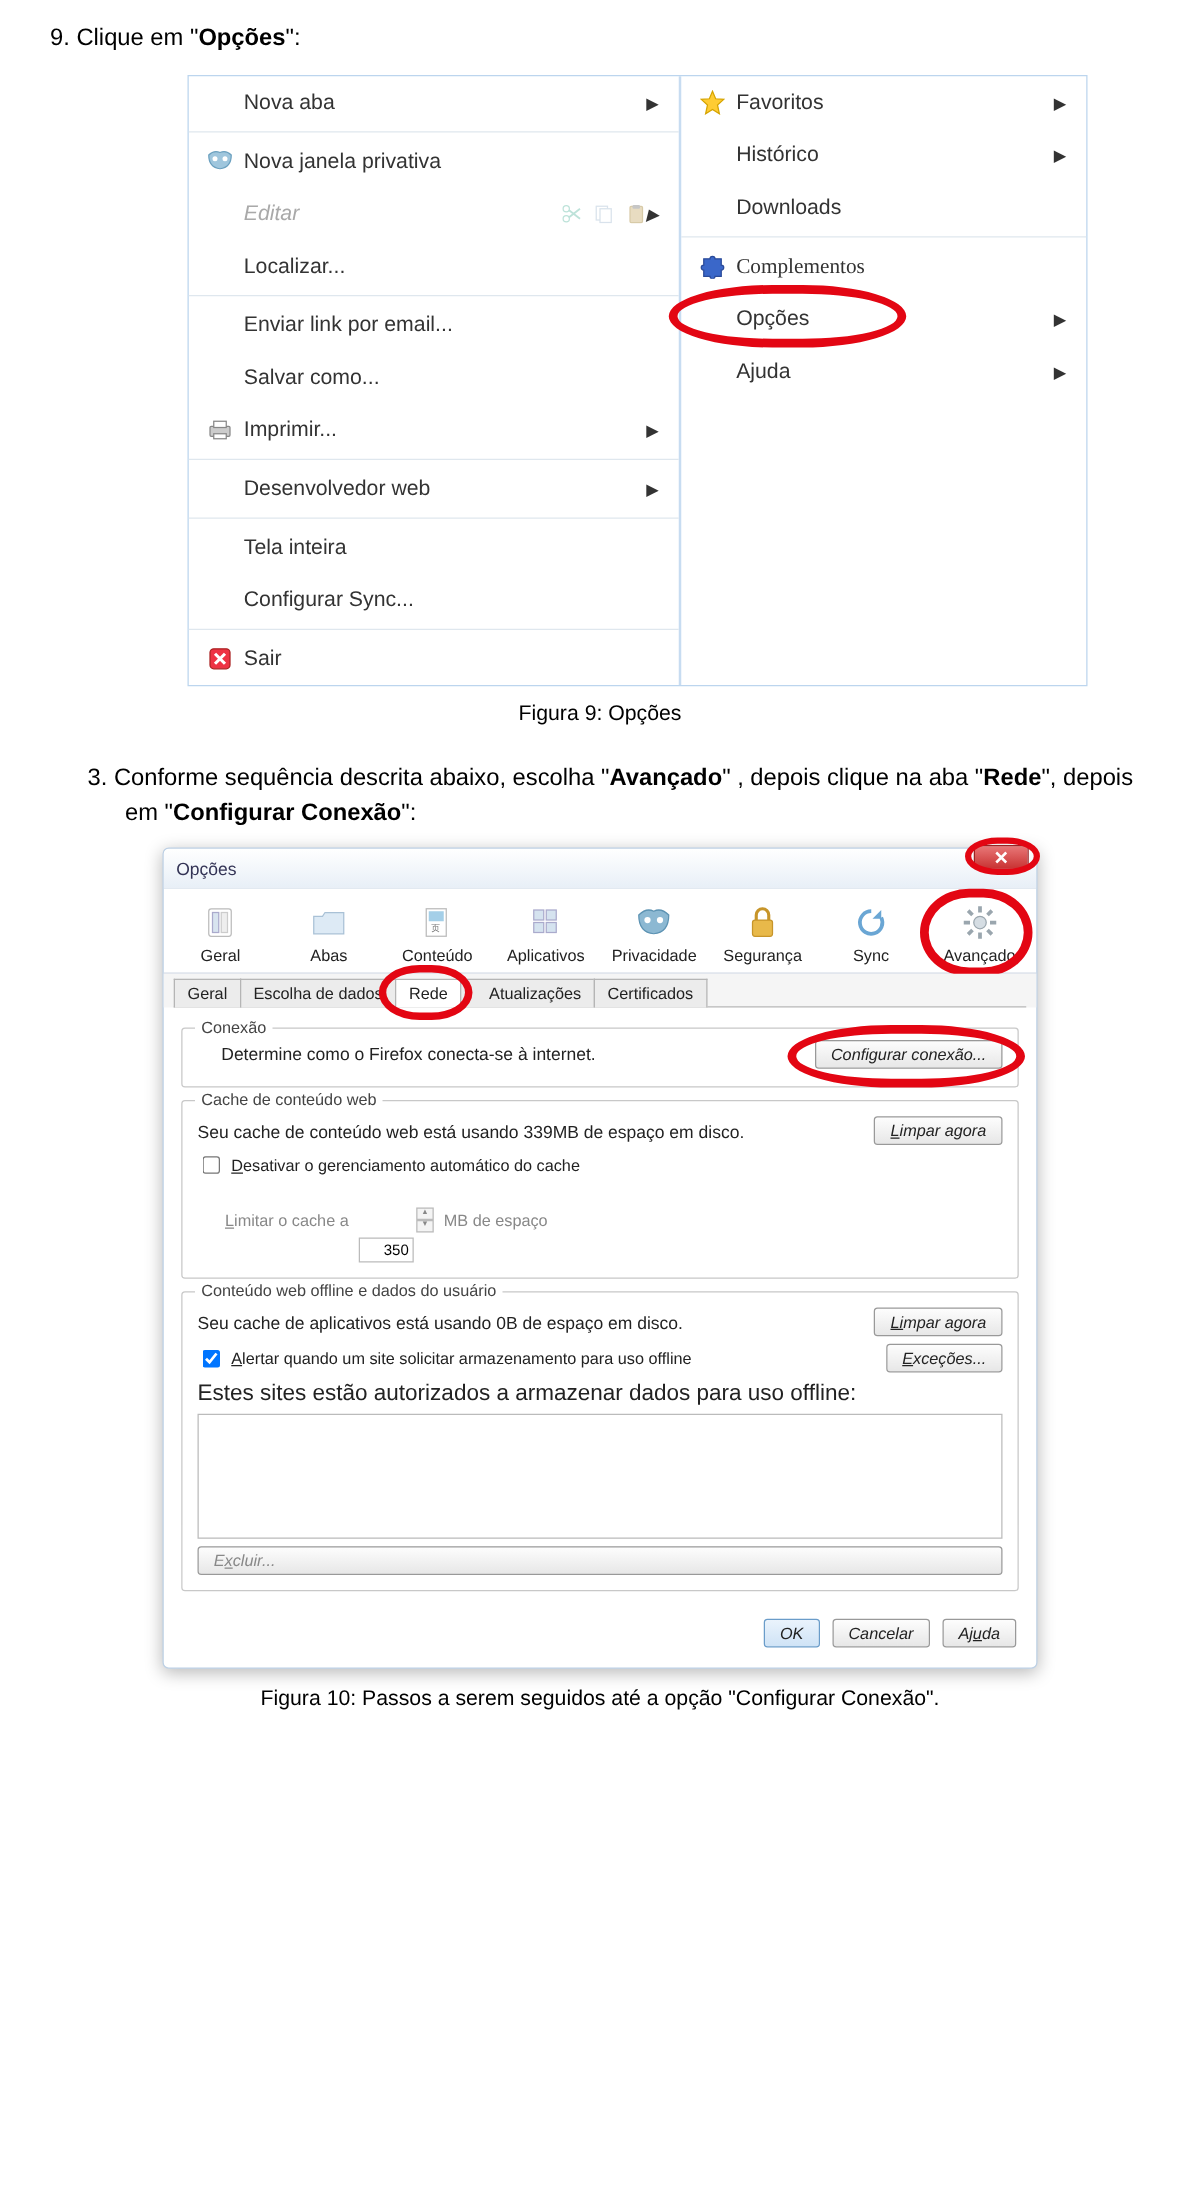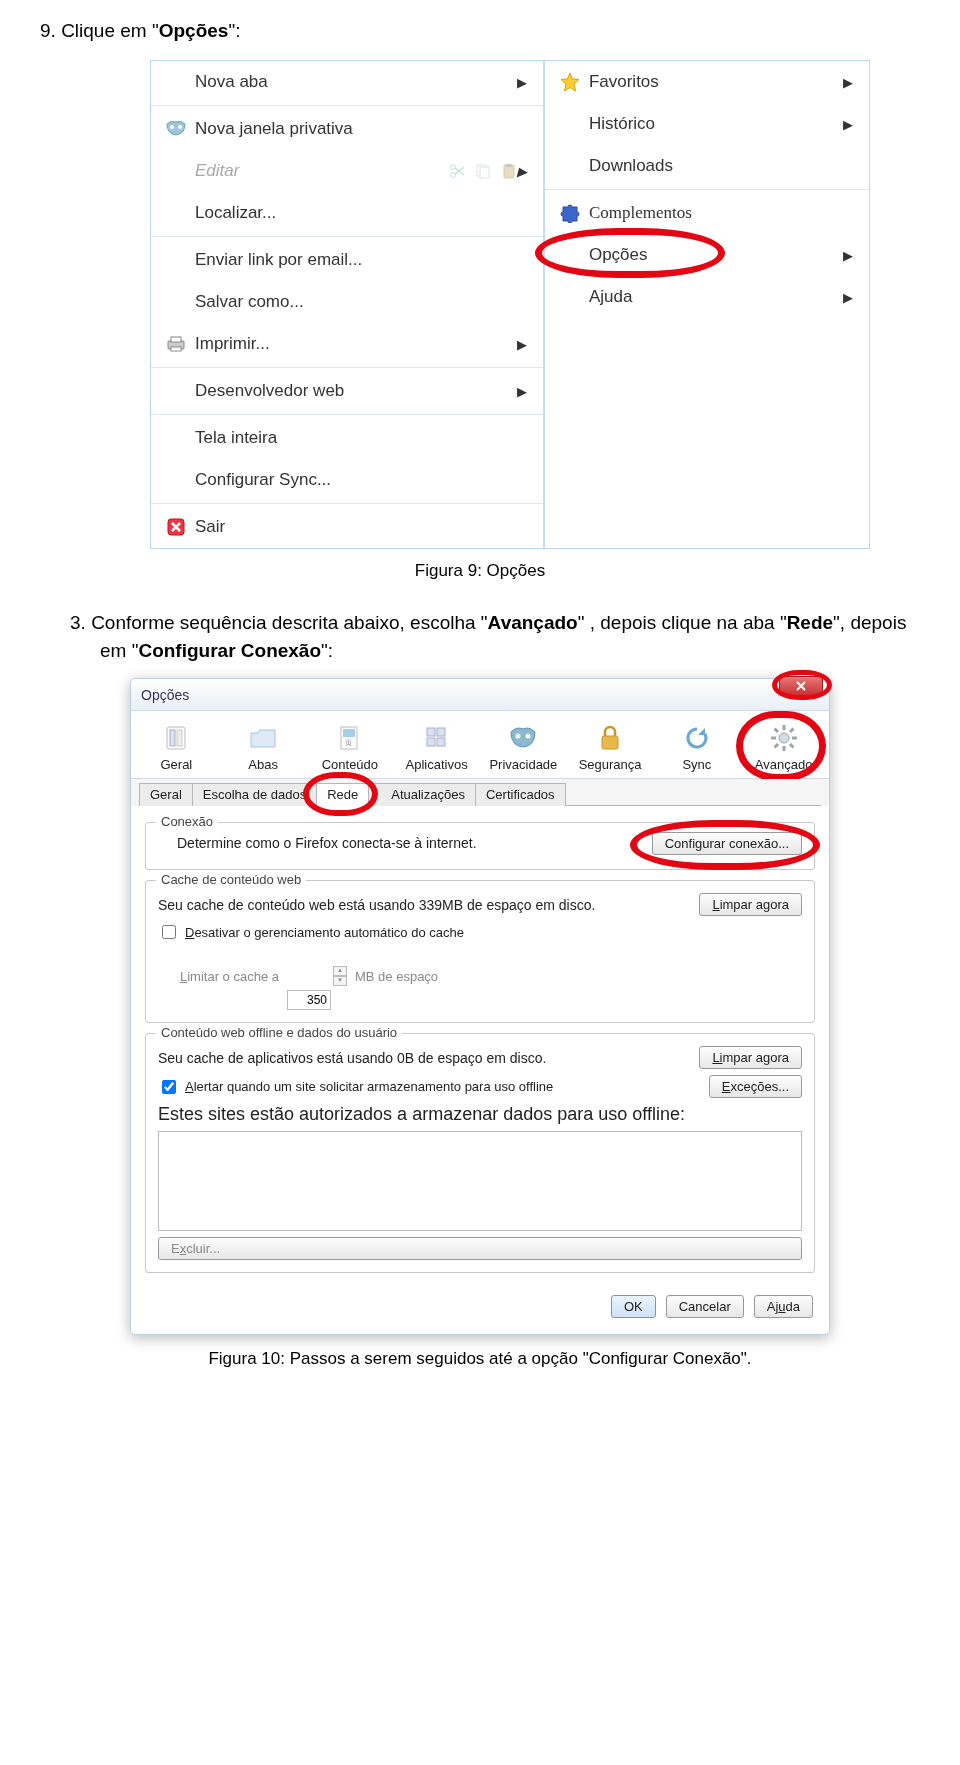--- a/index.html
+++ b/index.html
@@ -128,20 +128,21 @@
     font-size: 13px; color: #444;
   }
   .row { display:flex; align-items:center; justify-content:space-between; gap:10px; margin: 2px 0 6px;}
   .btn {
     border: 1px solid #999;
     background: linear-gradient(#fdfdfd,#e7e7e7);
     padding: 3px 12px;
     border-radius: 3px;
     font-size: 13px;
     white-space: nowrap;
+    font-style: italic;
   }
   .muted { color: #888; }
   .chk { display:inline-flex; align-items:center; gap:6px; font-size:13px; }
   .chk input { width:14px; height:14px; }
   .limit-row { display:flex; align-items:center; gap:8px; margin-left: 22px; font-size:13px; color:#888; }
   .limit-row input[type=text] {
     width: 44px; height: 20px; text-align:right;
     border: 1px solid #bbb; background:#fff; font-size:12px; padding:1px 3px;margin-top:48px;
   }
   .spinb { width: 14px; display:flex; flex-direction:column; margin-left:-6px;}

